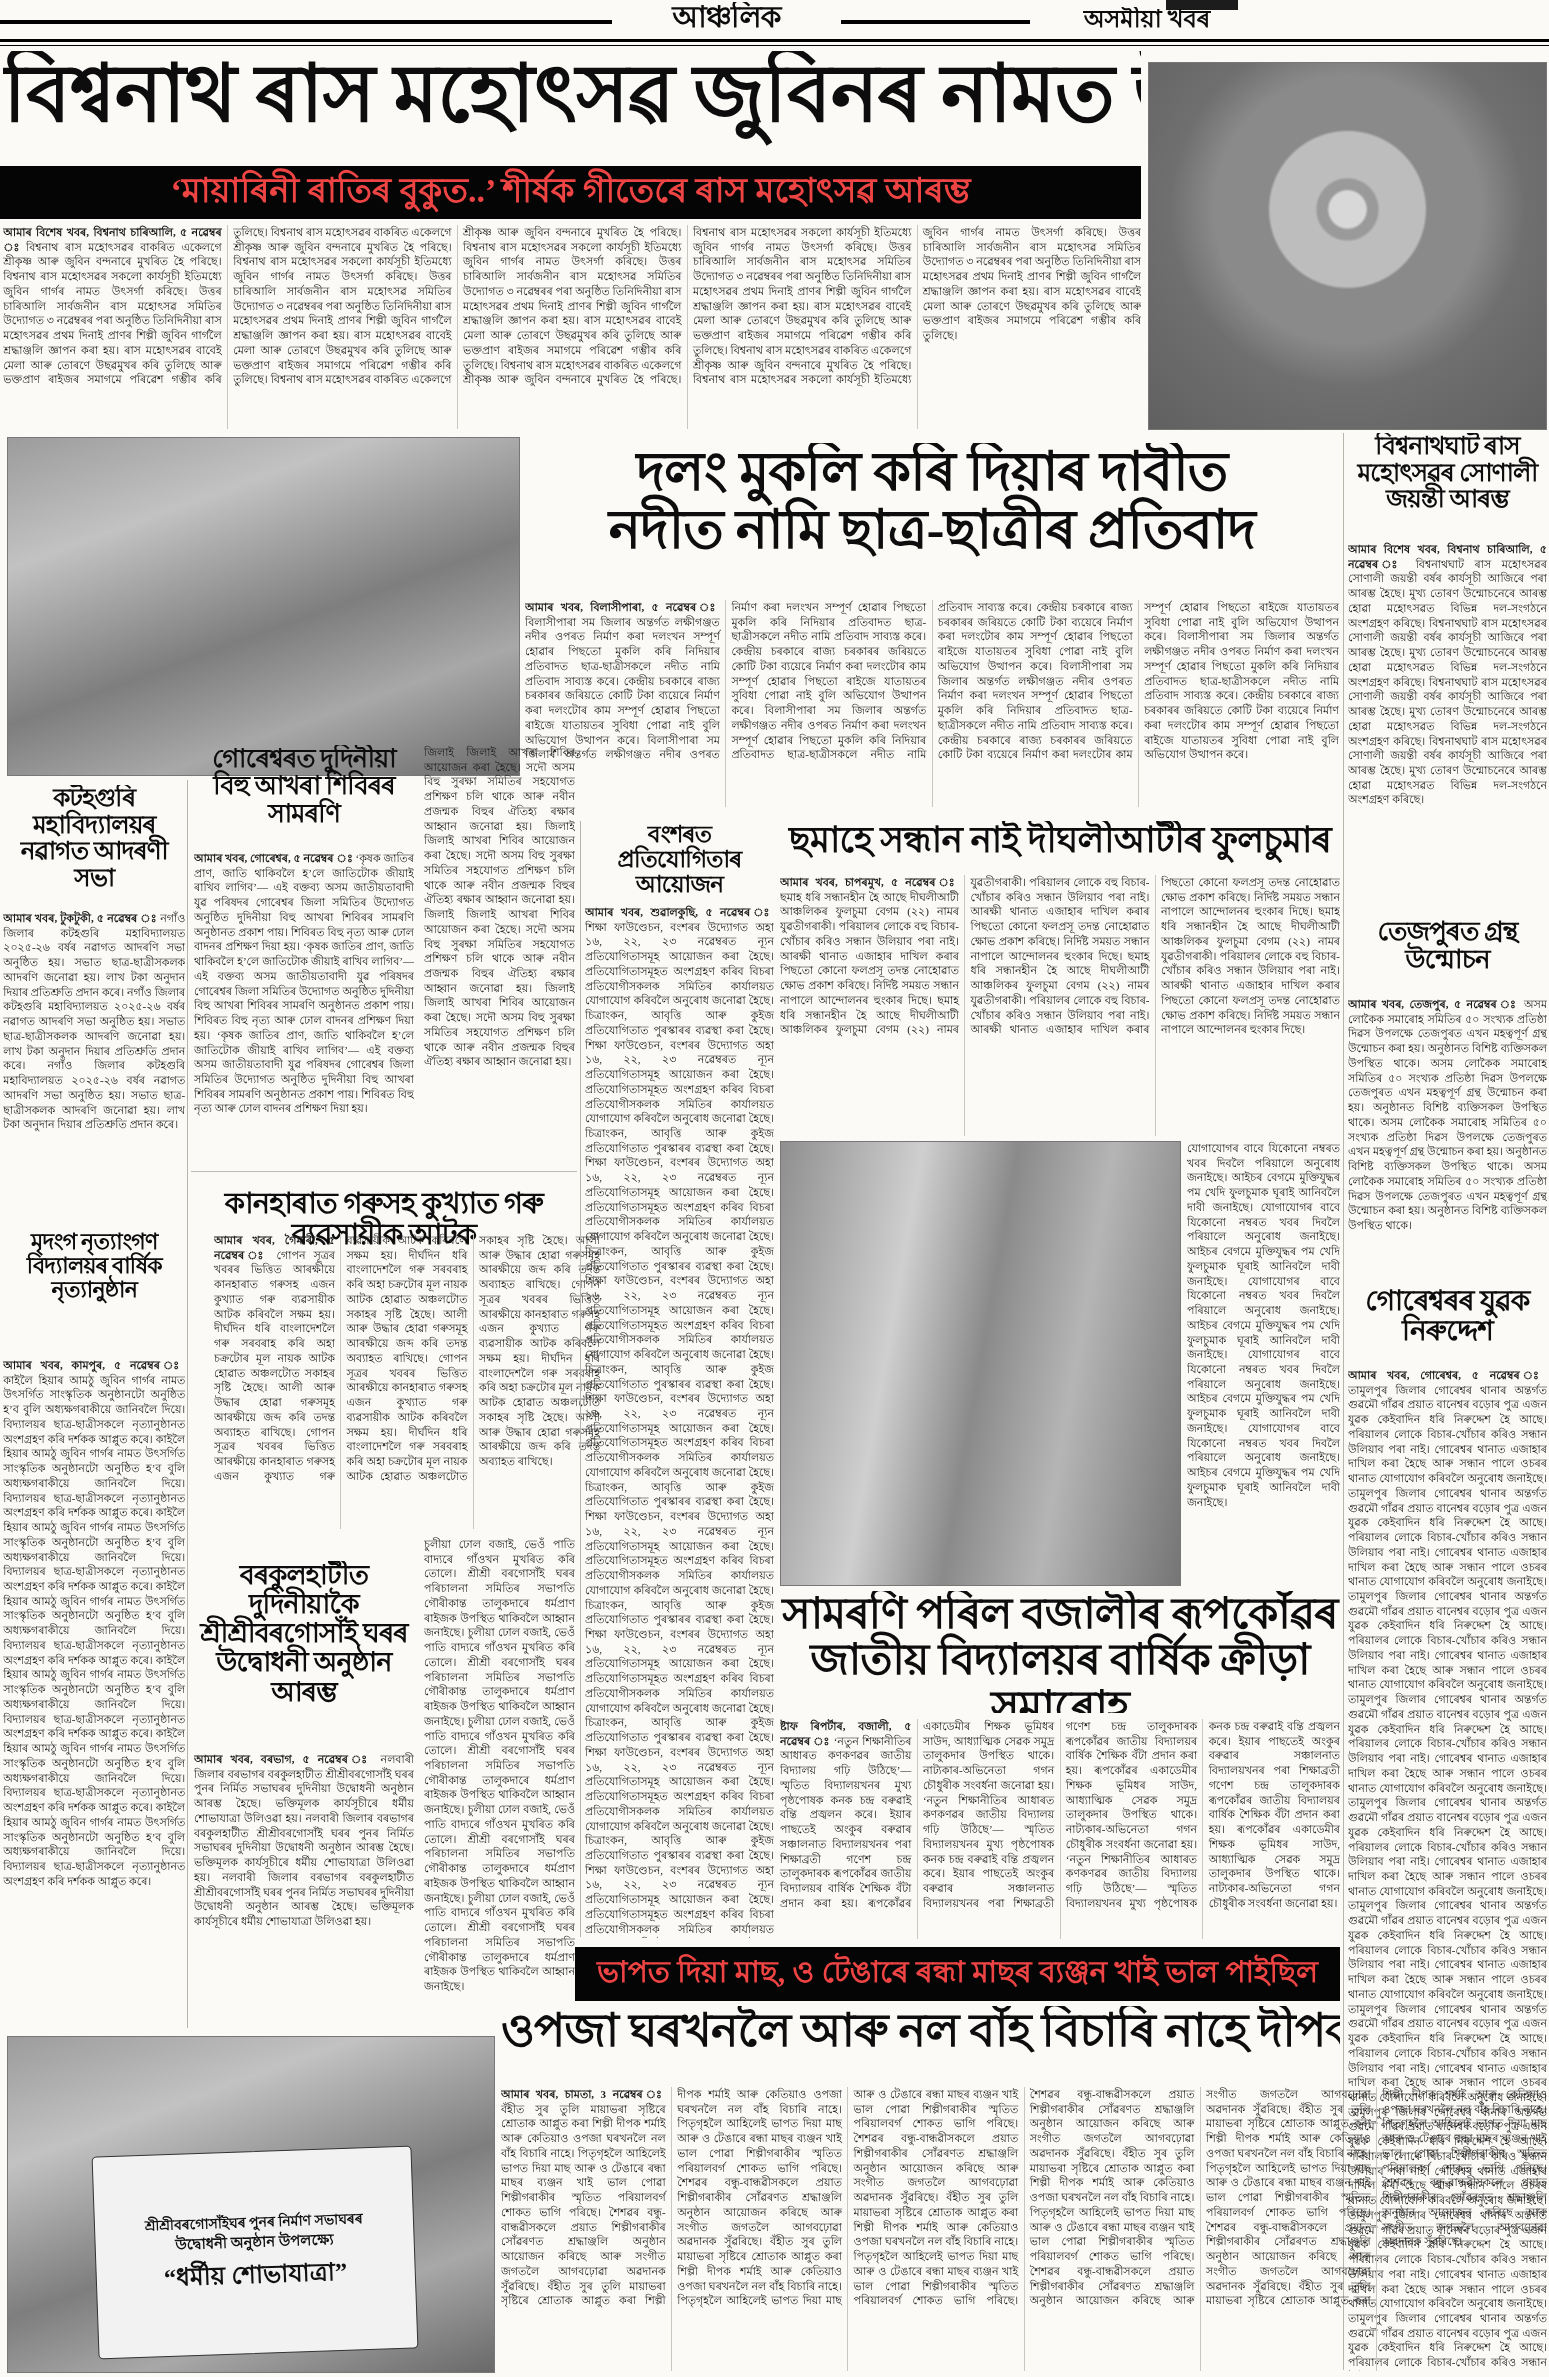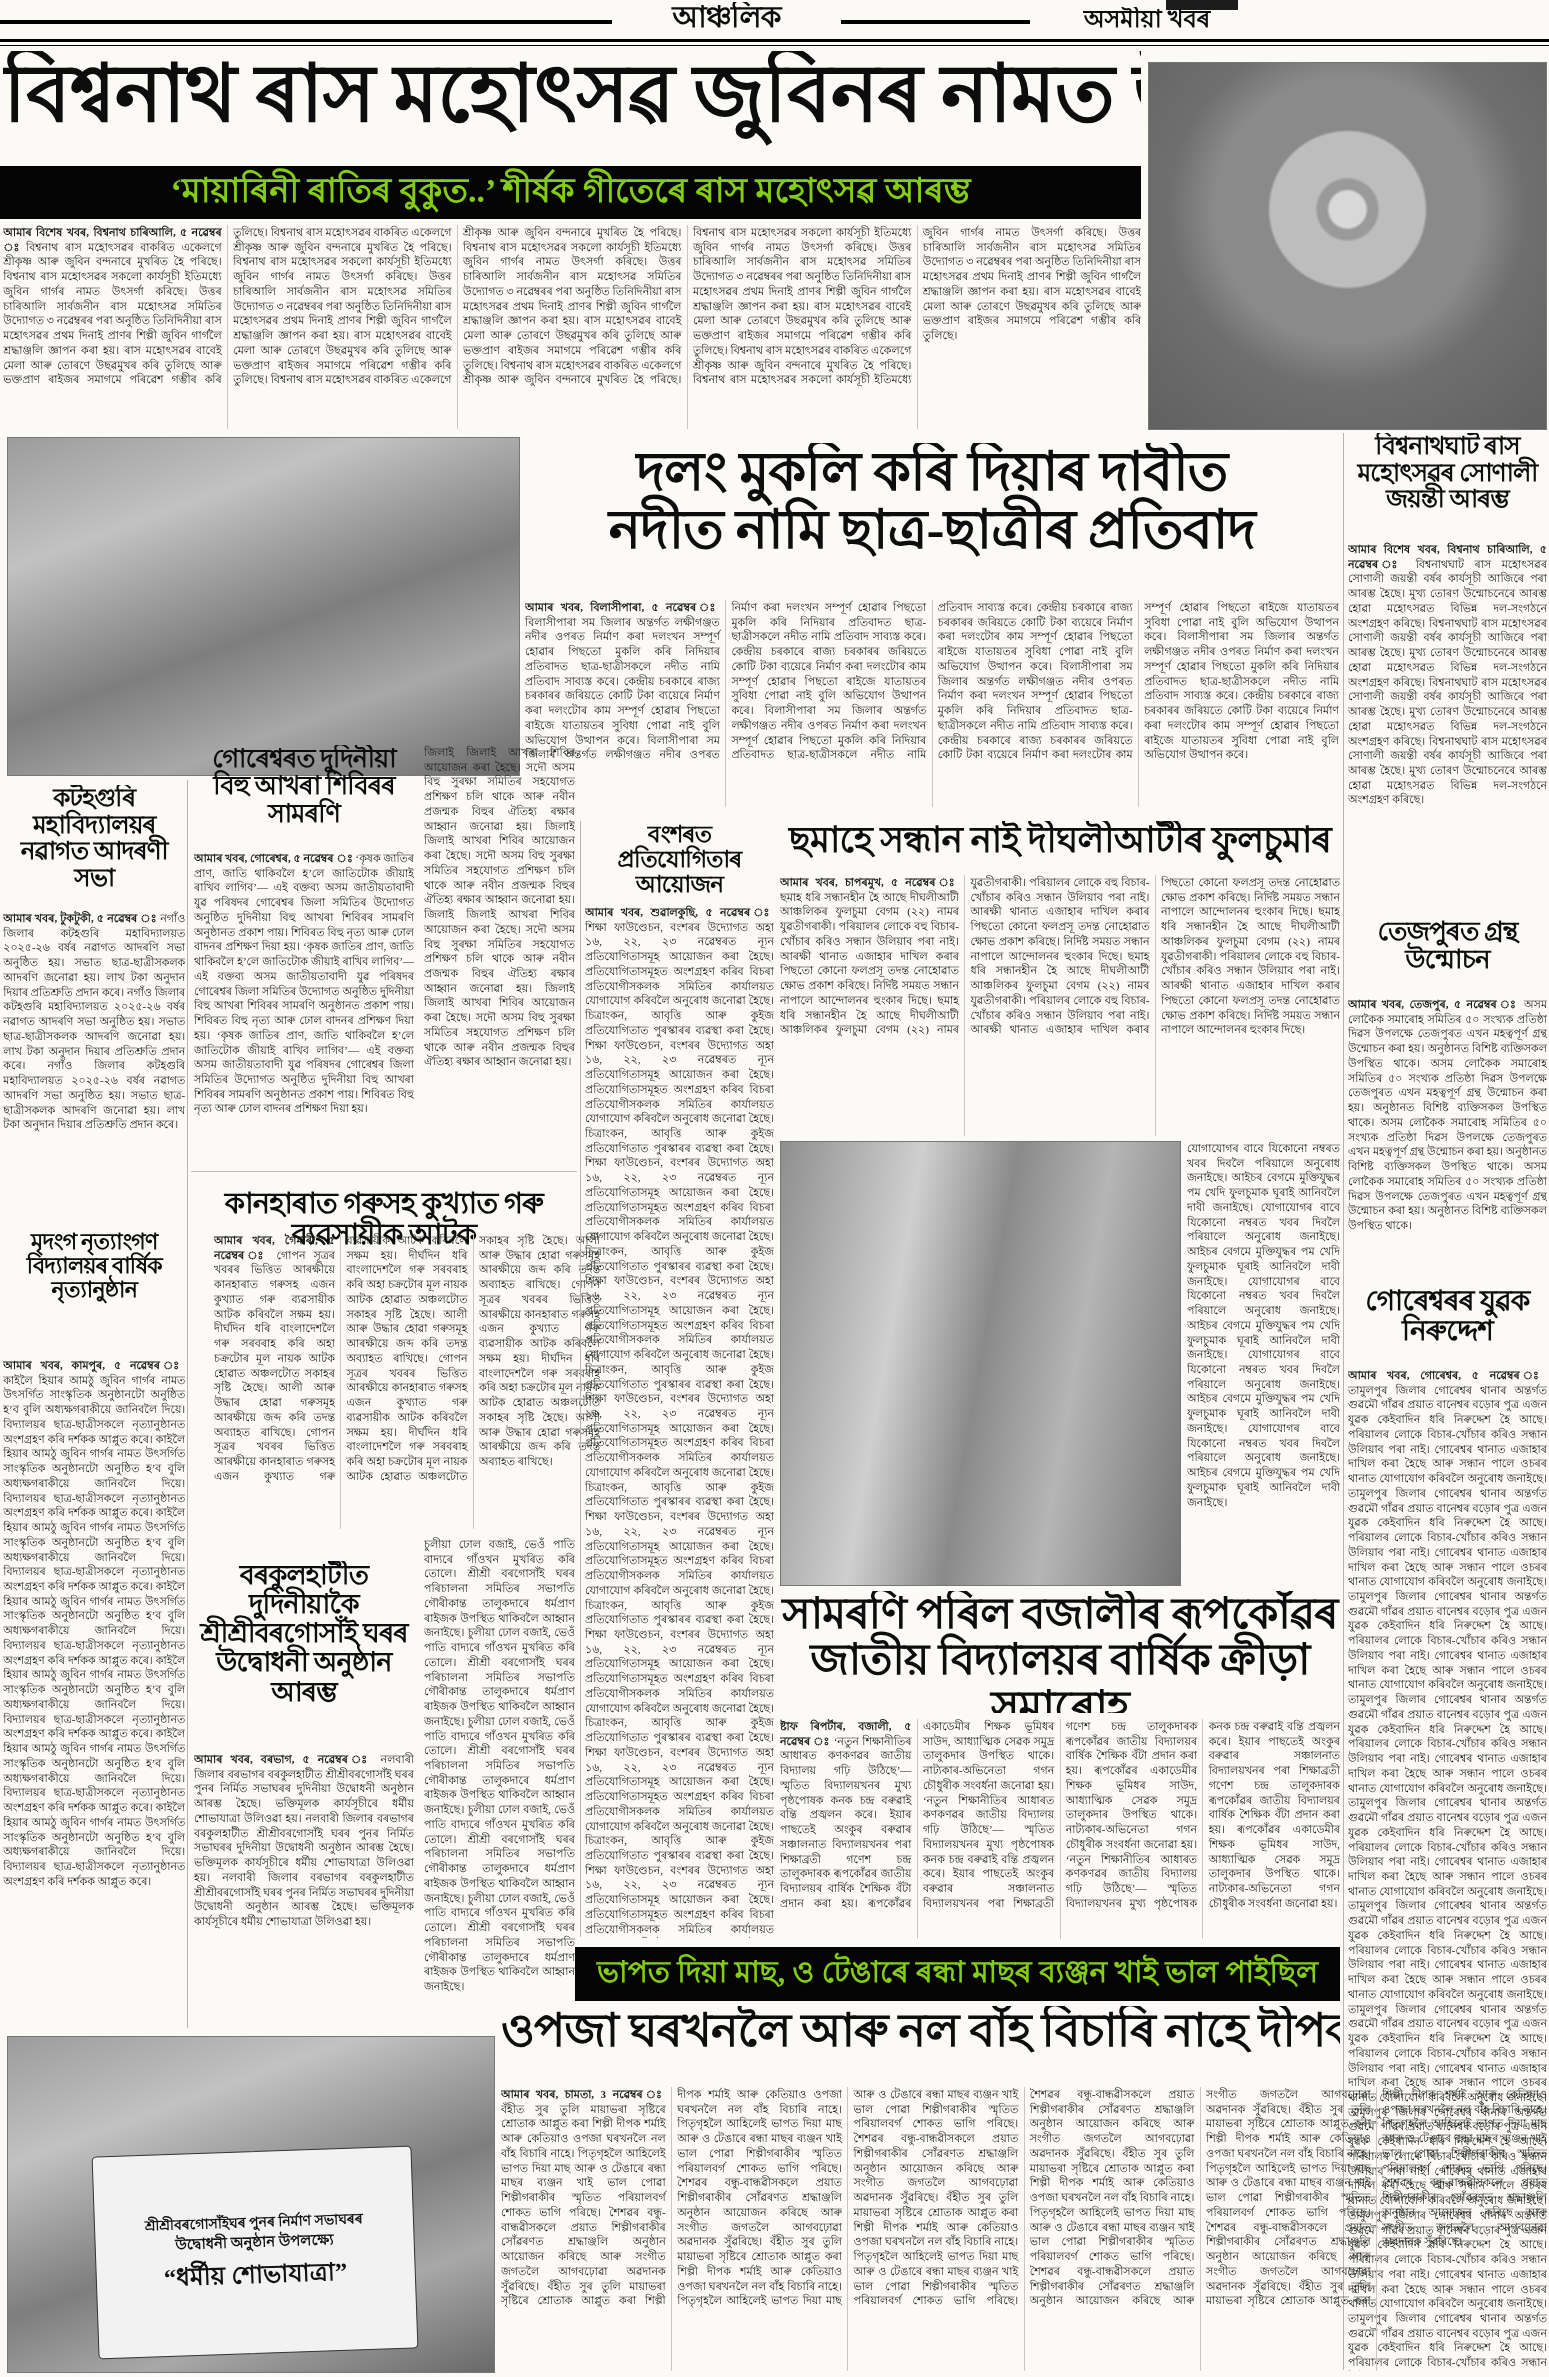--- a/index.html
+++ b/index.html
@@ -2,21 +2,21 @@
 <html style="font-size:13px"><head>
 <meta charset="utf-8">
 <style>
   html,body{margin:0;padding:0;background:#555;}
   #page{position:relative;width:1550px;height:2377px;background:#fbfaf7;color:#0d0d0d;
         font-family:"Liberation Serif","DejaVu Serif",serif;overflow:hidden;margin:0 auto;}
   .abs{position:absolute;overflow:hidden;}
   .hl{font-weight:bold;text-align:center;line-height:1.08;letter-spacing:-0.8px;}
   .body-txt{font-size:11px;line-height:1.34;text-align:justify;color:#191919;}
   .cols{column-gap:11.5px;column-rule:0.8px solid #c9c6bf;}
-  .bar{background:#050505;color:#84cc16;display:flex;align-items:center;justify-content:center;
+  .bar{background:#050505;color:#ef4444;display:flex;align-items:center;justify-content:center;
        font-weight:bold;}
   .photo{background:
       radial-gradient(circle at 50% 40%, #d8d8d8 0 6%, #9a9a9a 7% 10%, #bdbdbd 11% 26%, #8a8a8a 27% 45%, #6f6f6f 60%, #606060 100%);
       border:0.8px solid #777;}
   .photo2{background:
       linear-gradient(160deg,#9c9c9c 0%,#c2c2c2 25%,#7e7e7e 55%,#a8a8a8 75%,#696969 100%);
       border:0.8px solid #777;}
   .photo3{background:
       linear-gradient(100deg,#8f8f8f 0%,#cfcfcf 30%,#8a8a8a 50%,#b5b5b5 70%,#757575 100%);
       border:0.8px solid #777;}

